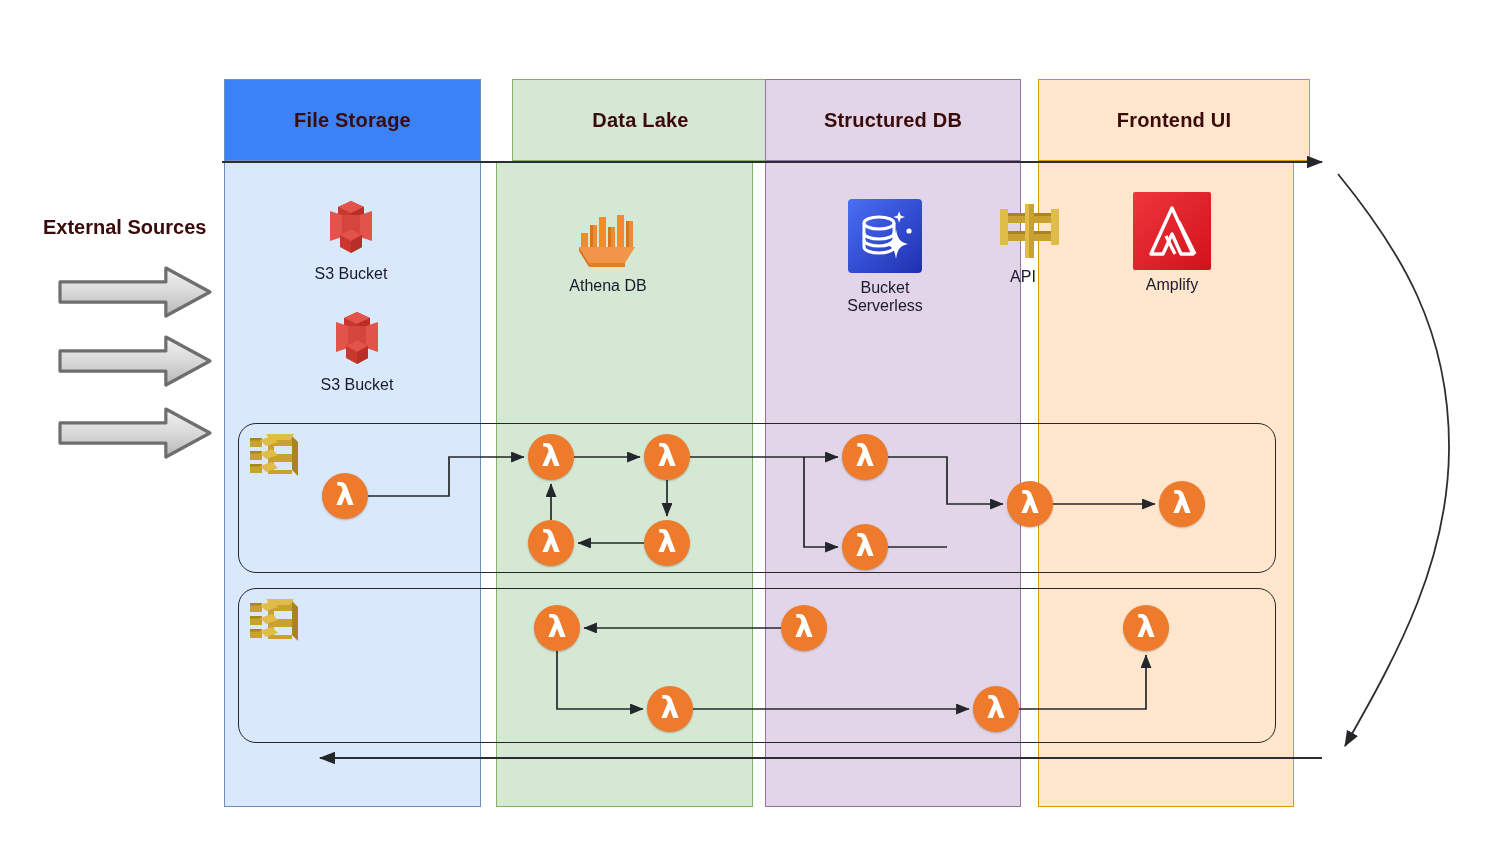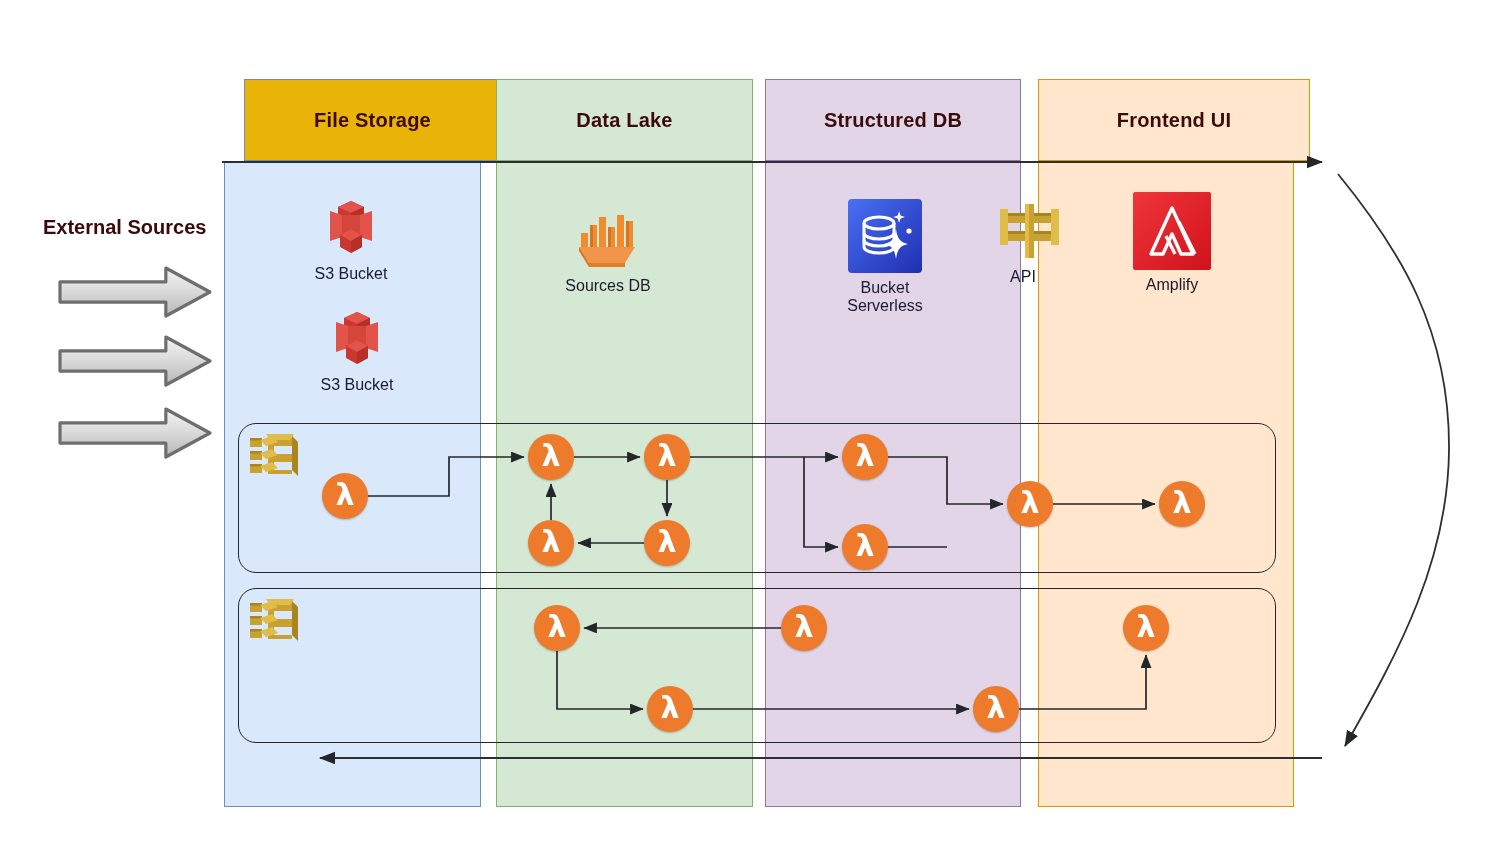--- a/index.html
+++ b/index.html
@@ -92,25 +92,25 @@
   svg.topflow { z-index: 7; }
   .icon-wrap { position: absolute; z-index: 6; }
 </style>
 </head>
 <body>
 
 <div id="canvas">
 
   <div id="lanes">
       <div class="swimlane" style="left: 224px; top: 161px; width: 257px; height: 646px; background: rgb(218, 232, 252); border-color: rgb(108, 142, 191);"></div>
-      <div class="swimlane-header" style="left: 224px; top: 79px; width: 257px; height: 82px; background: #eab308; border-color: rgb(108, 142, 191); margin-left: 20px;">
+      <div class="swimlane-header" style="left: 224px; top: 79px; width: 257px; height: 82px; background: #3b82f6; border-color: rgb(108, 142, 191);">
         <div class="swimlane-title">File Storage</div>
       </div>
       <div class="swimlane" style="left: 496px; top: 161px; width: 257px; height: 646px; background: rgb(213, 232, 212); border-color: rgb(130, 179, 102);"></div>
-      <div class="swimlane-header" style="left: 496px; top: 79px; width: 257px; height: 82px; background: rgb(213, 232, 212); border-color: rgb(130, 179, 102);">
+      <div class="swimlane-header" style="left: 512px; top: 79px; width: 257px; height: 82px; background: rgb(213, 232, 212); border-color: rgb(130, 179, 102);">
         <div class="swimlane-title">Data Lake</div>
       </div>
       <div class="swimlane" style="left: 765px; top: 161px; width: 256px; height: 646px; background: rgb(225, 213, 231); border-color: rgb(150, 115, 166);"></div>
       <div class="swimlane-header" style="left: 765px; top: 79px; width: 256px; height: 82px; background: rgb(225, 213, 231); border-color: rgb(150, 115, 166);">
         <div class="swimlane-title">Structured DB</div>
       </div>
       <div class="swimlane" style="left: 1038px; top: 161px; width: 256px; height: 646px; background: rgb(255, 230, 204); border-color: rgb(215, 155, 0);"></div>
       <div class="swimlane-header" style="left: 1038px; top: 79px; width: 272px; height: 82px; background: rgb(255, 230, 204); border-color: rgb(215, 155, 0);">
         <div class="swimlane-title">Frontend UI</div>
       </div>
@@ -172,21 +172,21 @@
       </g>
       <g fill="#d9741f">
         <rect x="17" y="16" width="3" height="22"></rect>
         <rect x="35" y="18" width="3" height="20"></rect>
         <rect x="53" y="12" width="3" height="26"></rect>
       </g>
       <polygon points="6,38 62,38 52,54 16,54" fill="#f0954a"></polygon>
       <polygon points="6,38 16,54 16,58 6,42" fill="#d9741f"></polygon>
       <polygon points="16,54 52,54 52,58 16,58" fill="#e07f25"></polygon>
       </svg></div>
-      <div class="node-label" style="left: 518px; top: 277px; width: 180px;">Sources DB</div>
+      <div class="node-label" style="left: 518px; top: 277px; width: 180px;">Athena DB</div>
       <div class="icon-wrap" style="left: 848px; top: 199px;"><svg width="74" height="74" viewBox="0 0 74 74">
       <defs>
         <linearGradient id="auroraGrad" x1="0" y1="0" x2="1" y2="1">
           <stop offset="0%" stop-color="#4a6ff5"></stop>
           <stop offset="100%" stop-color="#1f2fb0"></stop>
         </linearGradient>
       </defs>
       <rect x="0" y="0" width="74" height="74" rx="4" fill="url(#auroraGrad)"></rect>
       <g stroke="#ffffff" stroke-width="3" fill="none">
         <ellipse cx="31" cy="24" rx="15" ry="6"></ellipse>

